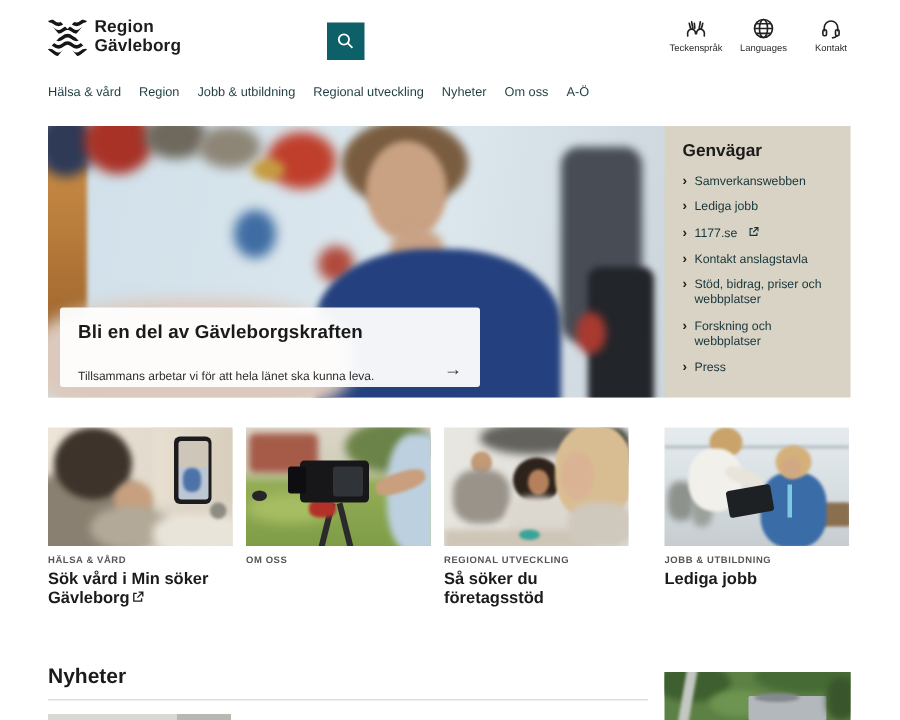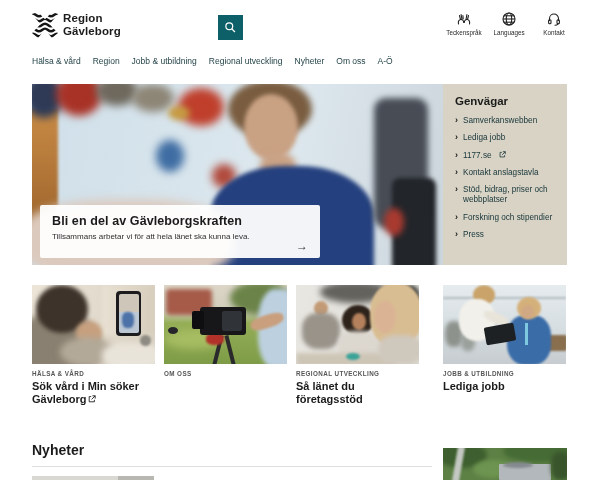--- a/index.html
+++ b/index.html
@@ -27,21 +27,21 @@
     border-radius:3px;font-size:8.5px;font-family:inherit;padding:0 10px;display:flex;align-items:center;
     gap:6px;cursor:pointer;}
 
   
   .hero{position:absolute;left:32px;top:84px;width:412px;height:181px;overflow:hidden;cursor:pointer;
     background:linear-gradient(100deg,#cfdfe9,#dde8ee 60%,#ccd5dc);}
   .hero i,.card-img i,.thumb i{position:absolute;display:block;border-radius:50%;}
   .hero-card{position:absolute;left:8px;top:121px;width:280px;height:53px;background:rgba(255,255,255,.94);
     border-radius:2px;padding:9px 12px 0 12px;}
   .hero-title{font-size:12.5px;font-weight:bold;color:#1a1a1a;letter-spacing:.1px;}
-  .hero-sub{font-size:8px;color:#2e2e2e;margin-top:4px;}
+  .hero-sub{font-size:8px;color:#2e2e2e;margin-top:18px;}
   .hero-arrow{position:absolute;right:12px;bottom:5px;font-size:12px;color:#333;cursor:pointer;}
 
   
   .shortcuts{position:absolute;left:443px;top:84px;width:124px;height:181px;background:#d8d3c4;
     padding:11px 10px 0 12px;}
   .shortcuts h2{font-size:11.5px;font-weight:bold;color:#1b1b1b;}
   .shortcuts ul{list-style:none;margin-top:9px;}
   .shortcuts li{display:flex;gap:5px;font-size:8.2px;color:#16343a;margin-bottom:7px;line-height:1.25;
     align-items:flex-start;cursor:pointer;}
   .chev{font-size:9px;line-height:1.1;color:#1b1b1b;font-weight:bold;}
@@ -190,21 +190,21 @@
       <li>
           <span class="chev">›</span>
           <span>Kontakt anslagstavla</span>
         </li>
       <li>
           <span class="chev">›</span>
           <span>Stöd, bidrag, priser och webbplatser</span>
         </li>
       <li>
           <span class="chev">›</span>
-          <span>Forskning och stipendier</span>
+          <span>Forskning och webbplatser</span>
         </li>
       <li>
           <span class="chev">›</span>
           <span>Press</span>
         </li>
     </ul>
   </aside>
 
   <article class="card c1">
     <div class="card-img img1">
@@ -253,21 +253,21 @@
       <i style="left:46px;top:20px;width:32px;height:30px;background:#2e231b;filter:blur(1px)"></i>
       <i style="left:56px;top:28px;width:14px;height:17px;background:#b5815c;filter:blur(1px)"></i>
       <i style="left:42px;top:46px;width:40px;height:28px;border-radius:40%;background:#dcd7cf;filter:blur(2px)"></i>
       <i style="left:0;top:68px;width:100px;height:14px;border-radius:0;background:#cdc5b6;filter:blur(2px)"></i>
       <i style="left:50px;top:68px;width:14px;height:7px;background:#3aa398;filter:blur(1px)"></i>
       <i style="left:74px;top:-2px;width:52px;height:64px;border-radius:45%;background:#d9bd92;filter:blur(1px)"></i>
       <i style="left:78px;top:16px;width:22px;height:32px;background:#dab394;filter:blur(1px)"></i>
       <i style="left:82px;top:50px;width:44px;height:30px;border-radius:40%;background:#cfc8bd;filter:blur(2px)"></i>
     </div>
     <div class="kicker">REGIONAL UTVECKLING</div>
-    <h3 class="card-title"><span>Så länet du företagsstöd</span></h3>
+    <h3 class="card-title"><span>Så söker du företagsstöd</span></h3>
   </article>
 
   <article class="card c4">
     <div class="card-img img4">
       <i style="left:0;top:12px;width:123px;height:2px;border-radius:0;background:#b2bcc2;filter:blur(1px)"></i>
       <i style="left:2px;top:36px;width:18px;height:26px;border-radius:40%;background:#8e928d;filter:blur(2px)"></i>
       <i style="left:18px;top:44px;width:14px;height:22px;border-radius:40%;background:#9aa09b;filter:blur(2px)"></i>
       <i style="left:30px;top:0;width:22px;height:20px;background:#c9a36a;filter:blur(1px)"></i>
       <i style="left:16px;top:14px;width:36px;height:42px;border-radius:45%;background:#f1f0ea;filter:blur(1px)"></i>
       <i style="left:40px;top:28px;width:26px;height:10px;border-radius:40%;background:#e8e4da;transform:rotate(22deg);filter:blur(1px)"></i>

